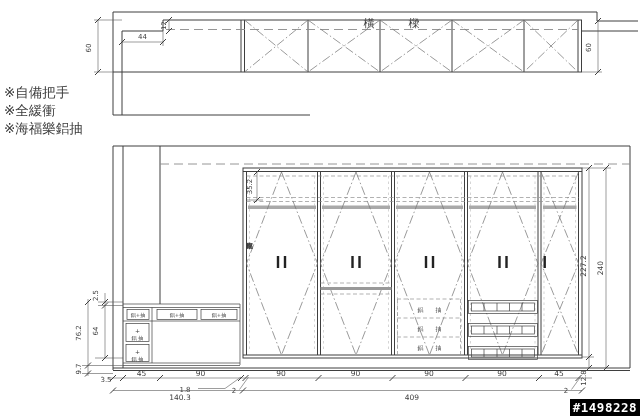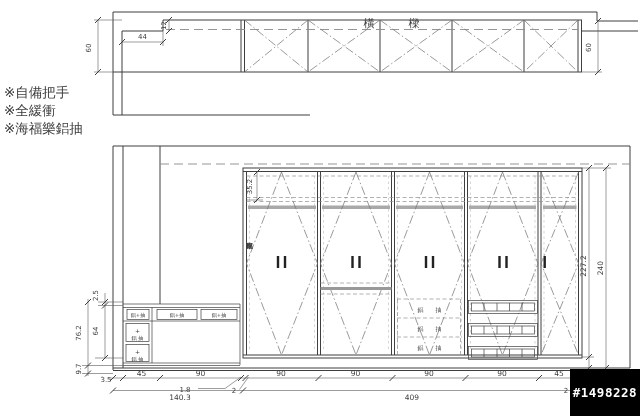--- a/index.html
+++ b/index.html
@@ -14,21 +14,21 @@
   .dim{stroke:#5a5a5a;stroke-width:.6;fill:none}
   .tick{stroke:#3f3f3f;stroke-width:1;fill:none}
   text{font-family:"DejaVu Sans","Liberation Sans",sans-serif;fill:#3c3c3c}
   .t5{font-size:5.2px}.t6{font-size:6px}.t65{font-size:6.5px}.t7{font-size:7px}
   .t75{font-size:7.5px}.t11{font-size:11px}.t13{font-size:13.5px}
   .mid{text-anchor:middle}
   .vt{writing-mode:vertical-rl}
   .ls{letter-spacing:5px}
   #wm{position:absolute;right:0;bottom:0;background:#000;color:#fff;
       font-family:"DejaVu Sans Mono","Liberation Mono",monospace;
-      font-weight:bold;font-size:12.5px;padding:16px 3px;letter-spacing:.5px}
+      font-weight:bold;font-size:12.5px;padding:1px 3px;letter-spacing:.5px}
 </style>
 </head>
 <body>
 
 <div id="stage">
 <svg width="640" height="416" viewBox="0 0 640 416">
 
   <g class="ln">
     <path d="M113 12 H597 V21 H638"></path>
     <path d="M582 31 H638"></path>

